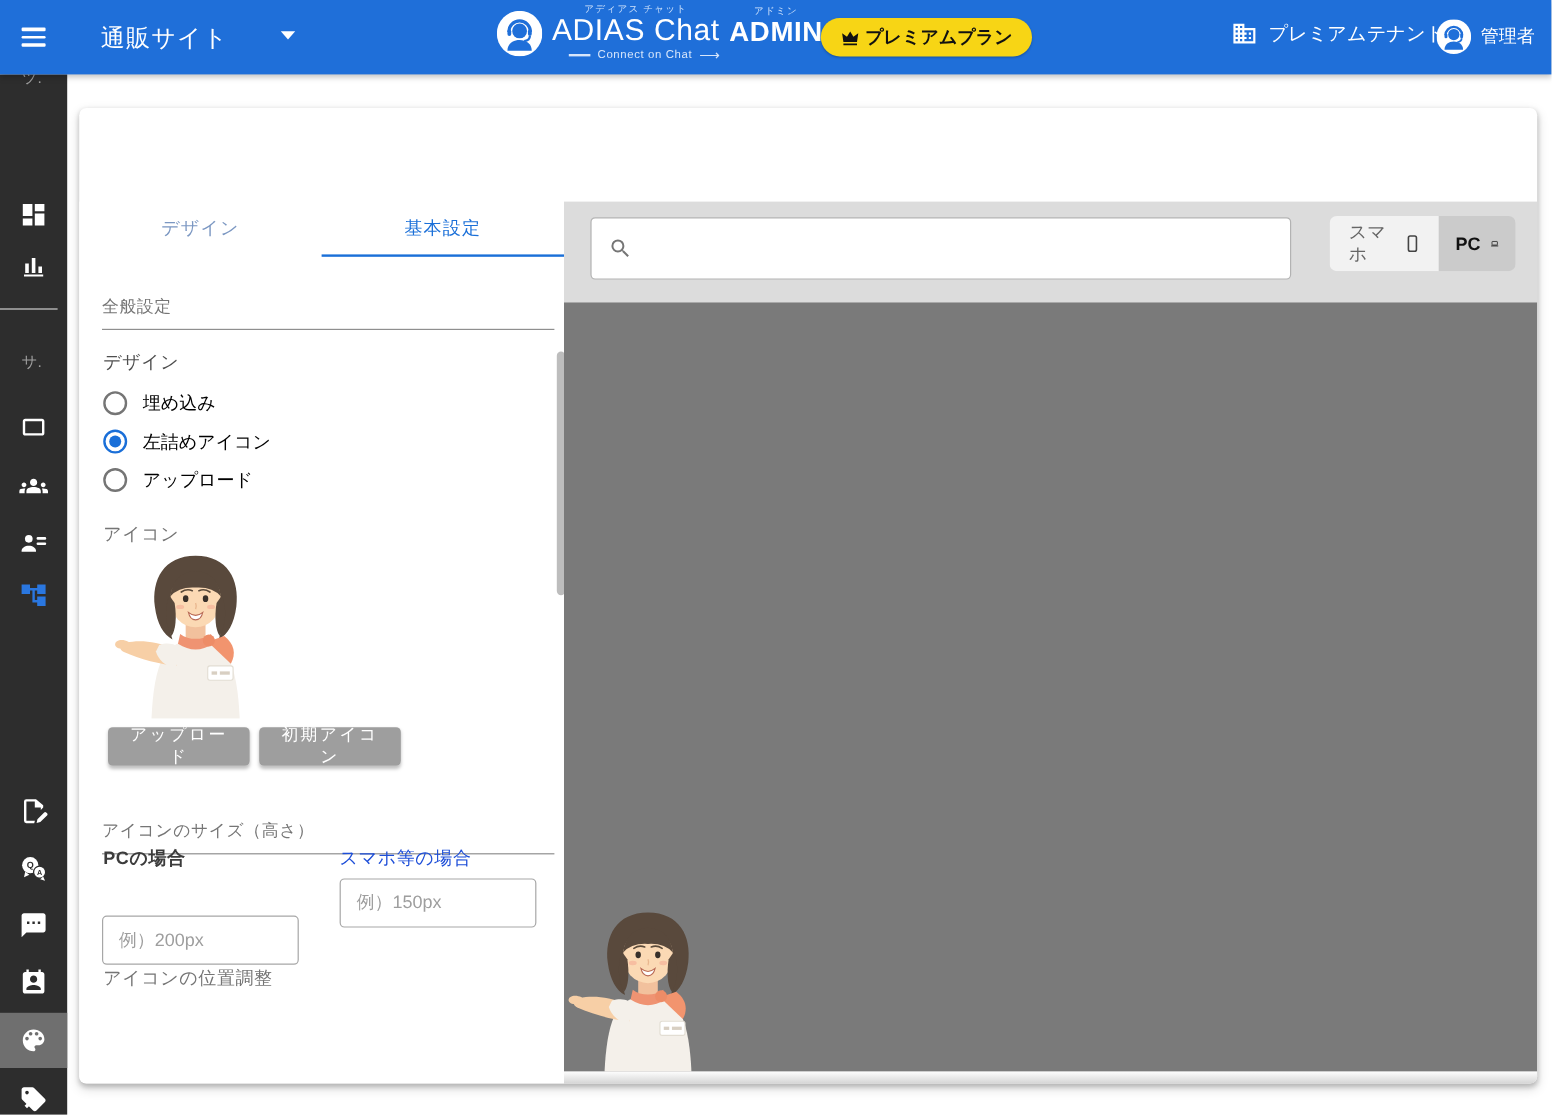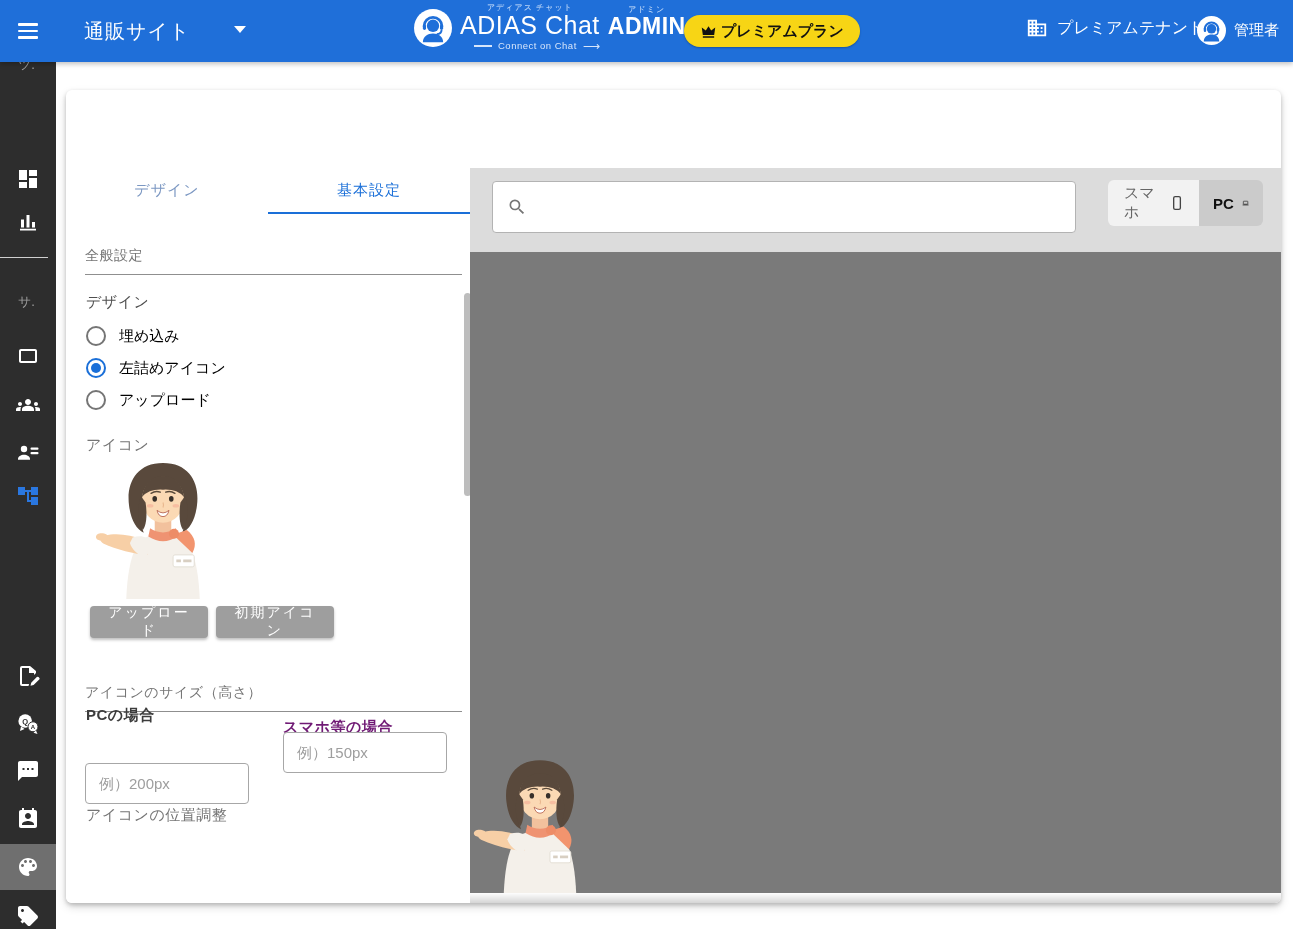--- a/index.html
+++ b/index.html
@@ -312,21 +312,21 @@
           </svg>
 
         <button class="btn btn-gray" style="left:24px;top:392px;width:118px">アップロード</button>
         <button class="btn btn-gray" style="left:150px;top:392px;width:118px">初期アイコン</button>
 
         <div class="section-label" style="top:470px">アイコンのサイズ（高さ）</div>
 
         <div class="field-label" style="left:20px;top:492px;color:#3c3c3c;font-weight:bold">PCの場合</div>
         <input class="input" style="left: 19px; top: 518px; margin-top: 31px;" placeholder="例）200px">
 
-        <div class="field-label" style="left:217px;top:504px;color:#701a75;font-weight:bold">スマホ等の場合</div>
+        <div class="field-label" style="left:217px;top:492px;color:#1d4ed8;font-weight:normal">スマホ等の場合</div>
         <input class="input" style="left: 217px; top: 518px;" placeholder="例）150px">
 
         <div class="field-label" style="left:20px;top:592px;color:#757575">アイコンの位置調整</div>
 
         <div class="form-footer">
           
           
         </div>
       </div>
       <div class="scroll-thumb"></div>

